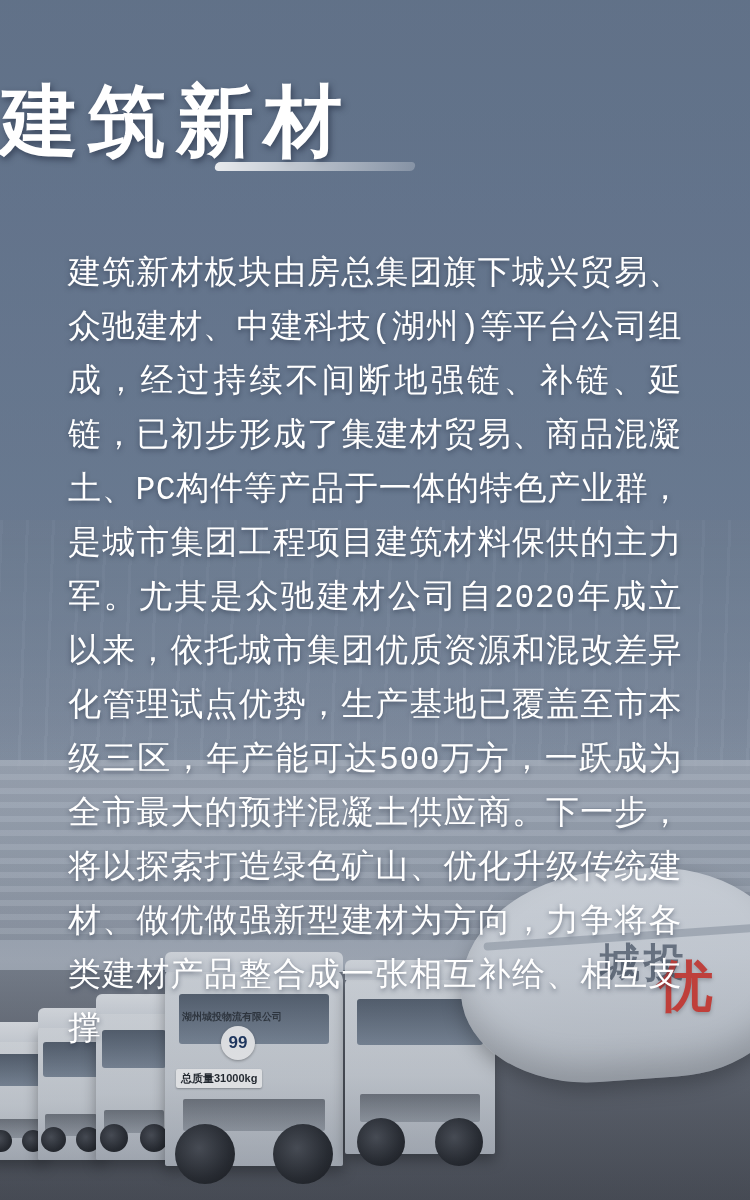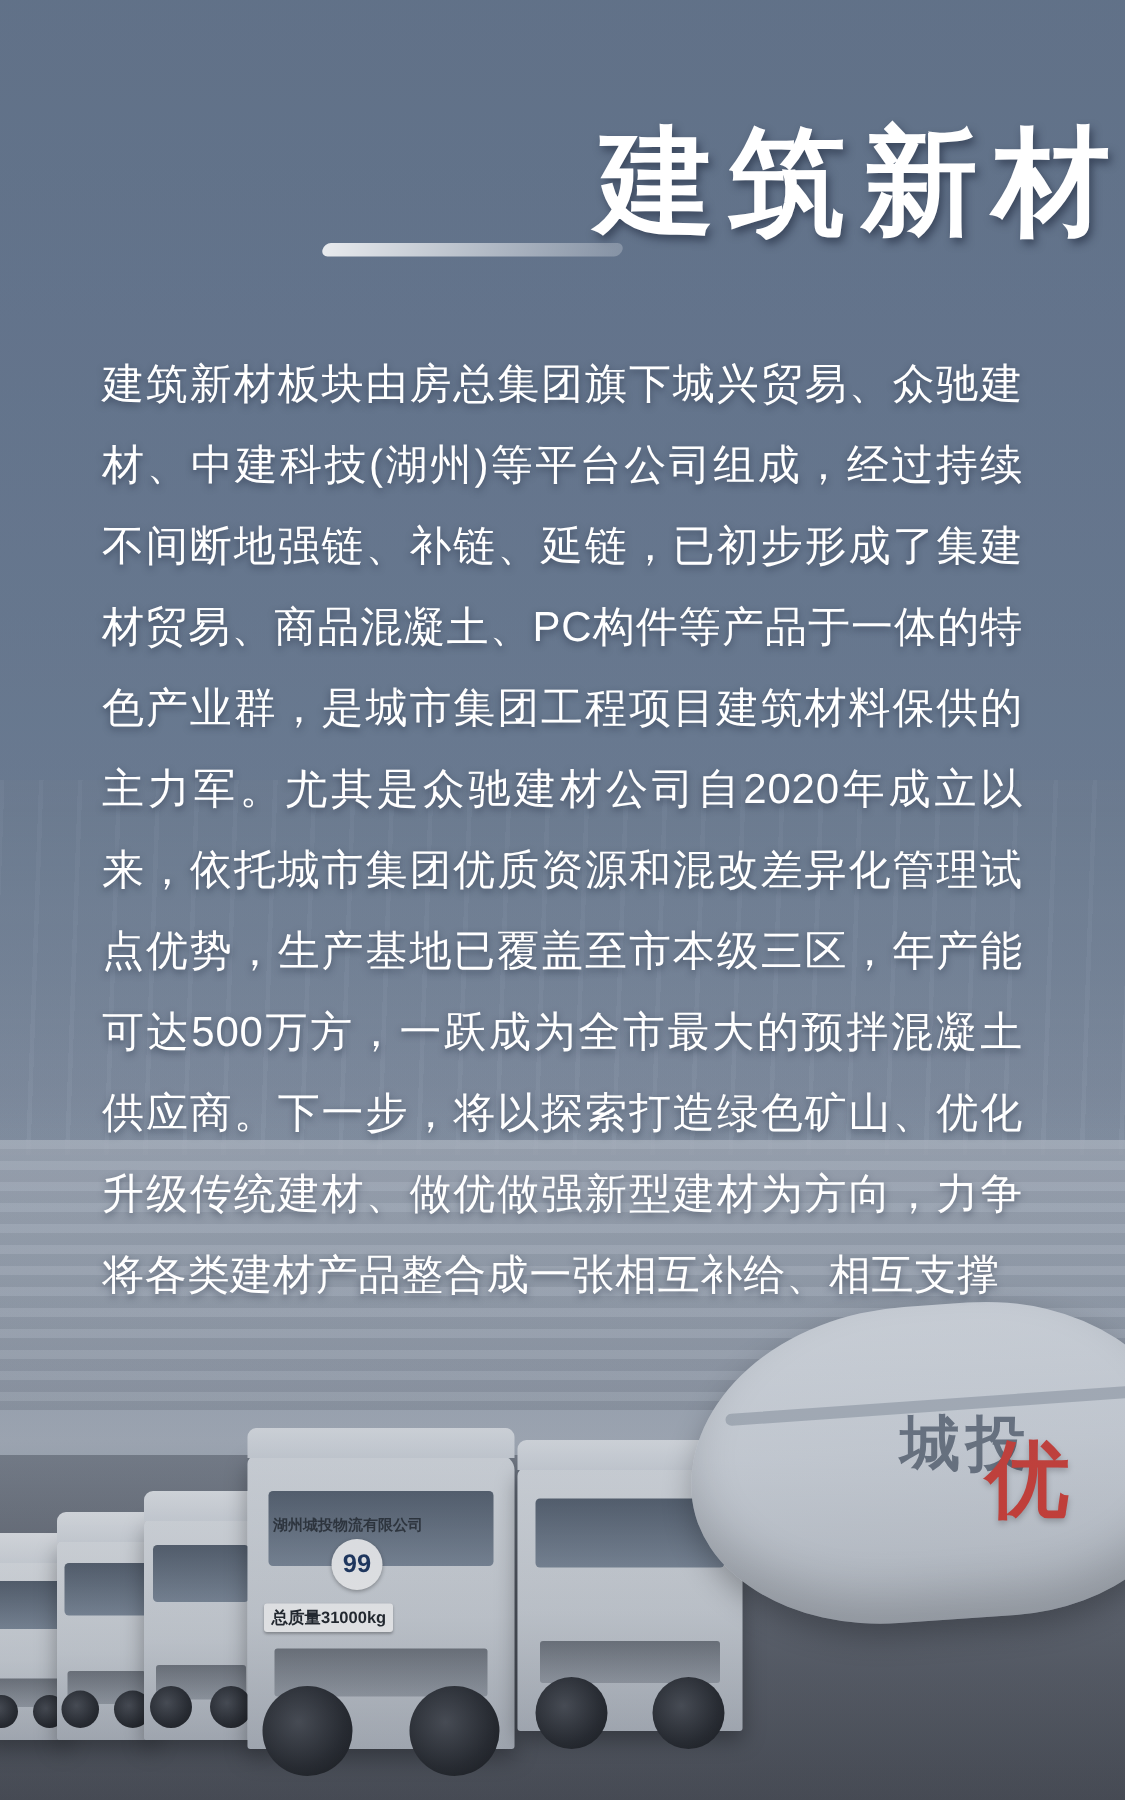--- a/index.html
+++ b/index.html
@@ -174,51 +174,52 @@
 
   
   .content {
     position: absolute;
     inset: 0;
   }
   .title {
     position: absolute;
     top: 70px;
     left: 0; right: 0;
-    text-align: right;
+    text-align: left;
     color: #ffffff;
     font-family: "Liberation Serif", "DejaVu Serif", serif;
     font-size: 78px;
     font-weight: bold;
     letter-spacing: 10px;
     text-shadow: 2px 3px 6px rgba(25,35,55,.55);
   }
   .title-underline {
     position: absolute;
     top: 162px;
     left: 215px;
     width: 200px;
     height: 9px;
     background: linear-gradient(90deg, rgba(255,255,255,.95), rgba(255,255,255,.25));
     border-radius: 5px;
     transform: skewX(-14deg);
     opacity: .9;
   }
   .body-text {
     position: absolute;
-    top: 229px;
+    top: 248px;
     left: 68px;
     width: 614px;
     color: #ffffff;
-    font-size: 28px;
+    font-size: 33px;
     line-height: 54px;
     text-align: justify;
     text-justify: inter-ideograph;
     letter-spacing: 0.5px;
     text-shadow: 0 2px 5px rgba(30,40,60,.55);
+    font-family: Liberation Mono, monospace;
   }
 </style>
 </head>
 <body>
 
 <div id="poster">
 
   <div class="photo">
     <div class="ceiling"></div>
     <div class="backwall"></div>

